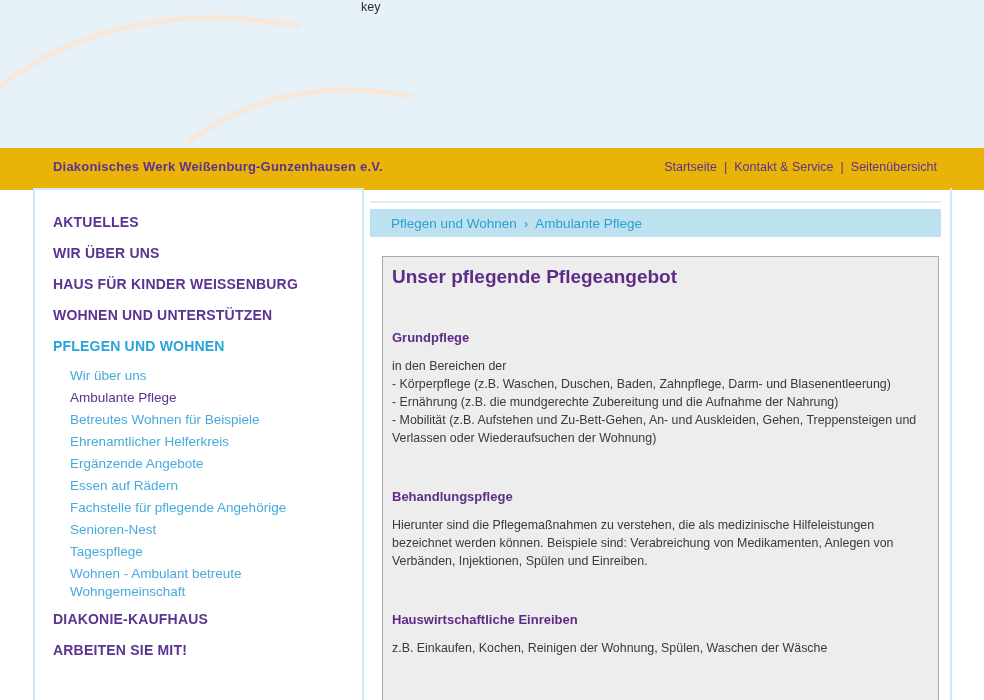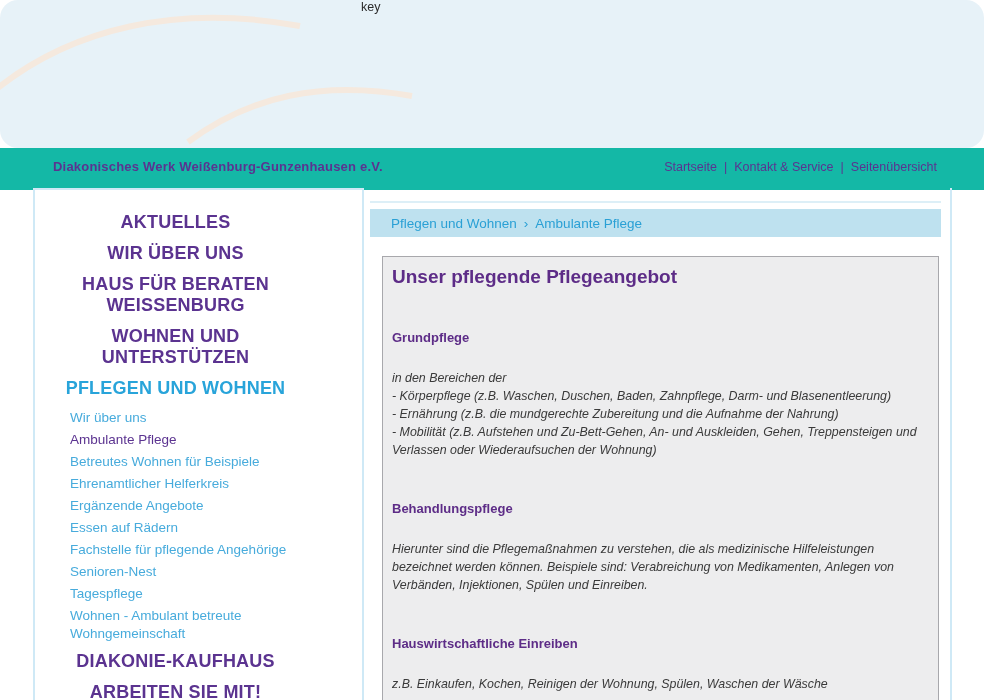--- a/index.html
+++ b/index.html
@@ -1,68 +1,68 @@
 <!DOCTYPE html>
 <html lang="de"><head>
 <meta charset="utf-8">
 <style>
   * { margin:0; padding:0; box-sizing:border-box; }
   html,body { width:984px; height:700px; overflow:hidden; background:#fff;
               font-family:"Liberation Sans", sans-serif; }
   .page { position:relative; width:984px; height:700px; overflow:hidden; background:#fff; }
 
   
-  .header { position:absolute; left:0; top:0; width:984px; height:148px; background:#e7f2f8;border-radius:18px; }
+  .header { position:absolute; left:0; top:0; width:984px; height:148px; background:#e7f2f8; }
   .swoosh { position:absolute; left:0; top:0; }
   .key-label { position:absolute; left:361px; top:0px; font-size:12.5px; color:#2b2b2b; }
   .logo { position:absolute; left:34px; top:19px; width:330px; height:112px; cursor:pointer; }
   .logo-mark { position:absolute; left:0; top:0; }
   .brand { position:absolute; left:118px; top:28px; font-size:57px; font-weight:bold;
            color:#3fb3e4; letter-spacing:-2px; transform:scaleX(.84); transform-origin:left top;
            white-space:nowrap; }
   .brand-sub { position:absolute; left:121px; top:90px; font-size:17.5px; font-weight:bold;
                color:#5c2d87; transform:scaleX(.93); transform-origin:left top; white-space:nowrap; }
 
   
-  .org-bar { position:absolute; left:0; top:148px; width:984px; height:42px; background:#14b8a6; }
+  .org-bar { position:absolute; left:0; top:148px; width:984px; height:42px; background:#eab308; }
   .org-name { position:absolute; left:53px; top:11px; font-size:13px; font-weight:bold;
               color:#5b3390; letter-spacing:.2px; white-space:nowrap; }
   .top-nav { position:absolute; right:47px; top:12px; font-size:12.5px; color:#5b3390;
              white-space:nowrap;text-align:center; }
   .top-nav a { color:#5b3390; text-decoration:none; cursor:pointer; }
   .top-nav .sep { margin:0 7px; color:#5b3390; }
 
   
   .vline { position:absolute; top:188px; width:2px; height:512px; background:#cfe9f6; }
   .line-left { left:33px; } .line-mid { left:362px; } .line-right { left:950px; }
   .hline-sidebar { position:absolute; left:33px; top:188px; width:331px; height:2px; background:#cfe9f6; }
   .hline-content { position:absolute; left:370px; top:201px; width:571px; height:2px; background:#ddeff7; }
 
   
   .sidebar { position:absolute; left:35px; top:190px; width:327px; padding:22px 0 0 18px; background:#fff; }
-  .nav-main { display:block; width:245px; font-size:18px; font-weight:bold; line-height:21px;
-              letter-spacing:.2px; color:#5b3390; text-decoration:none; margin-bottom:10px; cursor:pointer;text-align:center; }
+  .nav-main { display:block; width:245px; font-size:14px; font-weight:bold; line-height:21px;
+              letter-spacing:.2px; color:#5b3390; text-decoration:none; margin-bottom:10px; cursor:pointer; }
   .nav-main.section-active { color:#28a4da; }
   .nav-sub-group { margin:6px 0 8px 0; padding-left:17px; }
   .nav-sub { display:block; width:255px; font-size:13.5px; line-height:18px; color:#47abdc;
              text-decoration:none; margin-bottom:4px; cursor:pointer; }
   .nav-sub.current { color:#5b3390; }
 
   
   .breadcrumb { position:absolute; left:370px; top:209px; width:571px; height:28px; background:#bee1ef;
                 display:flex; align-items:center; padding-left:21px; font-size:13.5px; color:#2aa0d5; }
   .breadcrumb a { color:#2aa0d5; text-decoration:none; cursor:pointer; }
   .breadcrumb .bc-sep { margin:0 7px; }
 
   
   .content-box { position:absolute; left:382px; top:256px; width:557px; height:460px;
                  background:#ededee; border:1px solid #a8a8ac; padding:9px 8px 20px 9px; }
   .content-box h1 { font-size:19px; font-weight:bold; line-height:22px; color:#5d2c87; }
   .content-box h2 { font-size:13px; font-weight:bold; line-height:17px; color:#5d2c87; margin-top:41px; }
-  .para { margin-top:23px;font-style:italic; }
+  .para { margin-top:11px; }
   .para .line { font-size:12.4px; line-height:18px; color:#3a3a3a; }
 </style>
 </head>
 <body>
 
 <div class="page">
 
   <header class="header">
     <svg class="swoosh" width="430" height="148" viewBox="0 0 430 148">
       <path d="M -12 96 C 70 26, 180 4, 300 26" stroke="#f5e9de" stroke-width="6" fill="none"></path>
@@ -80,21 +80,21 @@
 
   <div class="hline-sidebar"></div>
   <div class="hline-content"></div>
   <div class="vline line-left"></div>
   <div class="vline line-mid"></div>
   <div class="vline line-right"></div>
 
   <aside class="sidebar">
     <a class="nav-main">AKTUELLES</a>
     <a class="nav-main">WIR ÜBER UNS</a>
-    <a class="nav-main">HAUS FÜR BERATEN WEISSENBURG</a>
+    <a class="nav-main">HAUS FÜR KINDER WEISSENBURG</a>
     <a class="nav-main">WOHNEN UND UNTERSTÜTZEN</a>
     <a class="nav-main section-active">PFLEGEN UND WOHNEN</a>
     <div class="nav-sub-group">
       <a class="nav-sub">Wir über uns</a>
       <a class="nav-sub current">Ambulante Pflege</a>
       <a class="nav-sub">Betreutes Wohnen für Beispiele</a>
       <a class="nav-sub">Ehrenamtlicher Helferkreis</a>
       <a class="nav-sub">Ergänzende Angebote</a>
       <a class="nav-sub">Essen auf Rädern</a>
       <a class="nav-sub">Fachstelle für pflegende Angehörige</a>

